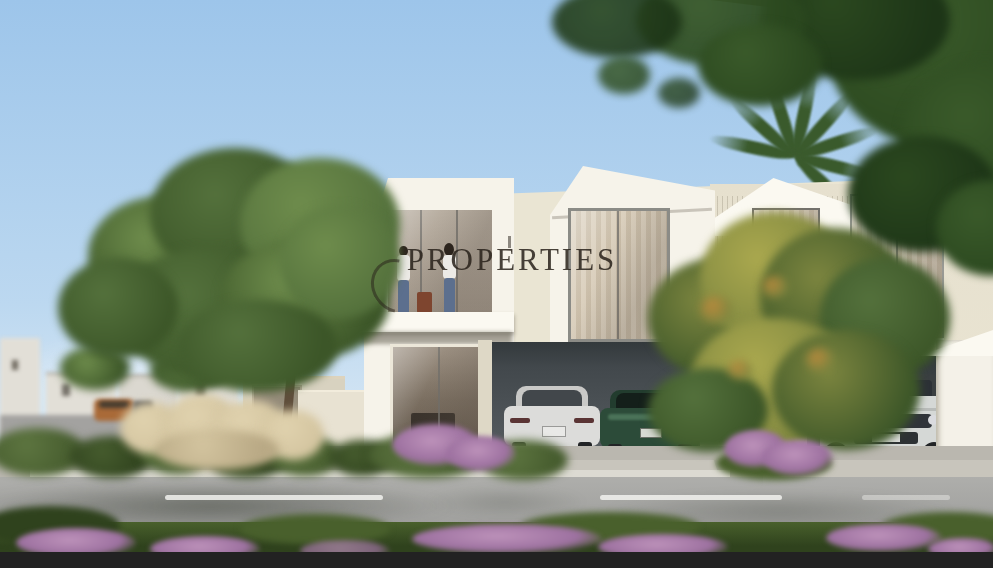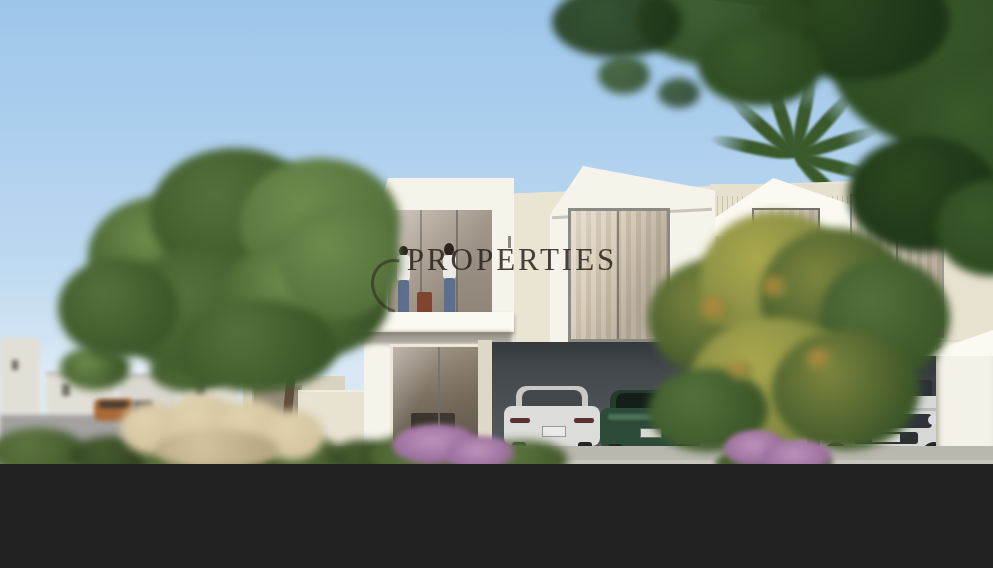--- a/index.html
+++ b/index.html
@@ -1,16 +1,16 @@
 <!DOCTYPE html>
 <html style="--sky_top: #9dc5ea; --sky_mid: #bcd8f0; --sky_bottom: #d9e8f4; --wall_white: #f6f3ea; --wall_cream: #eae5d3; --wall_shadow: #d8d2c0; --roof_white: #fbf9f1; --slat_base: #e6e0ce; --carport: #42484c; --carport_light: #5a6064; --glass: #b3a99c; --glass_dark: #75695c; --curtain_a: #e2d7c4; --curtain_b: #cfc2ac; --mullion: #73716c; --road: #9c9c9a; --road_light: #aeaeab; --sidewalk: #bab7af; --curb: #dcdad2; --driveway: #c8c5bc; --grass_dark: #2f421d; --grass_mid: #49602c; --bush: #465c2e; --bush_light: #5d7540; --pampas: #d3c49f; --pampas_light: #e0d2ae; --tree_green: #54713c; --tree_green_dark: #3c5628; --tree_green_light: #6e8c4c; --canopy_dark: #2b481f; --canopy_mid: #3a5a2a; --tree_yellow: #aaa84e; --tree_olive: #7c853f; --tree_orange: #bf8a3c; --trunk: #5f4e3b; --trunk_light: #c9baa2; --trunk_dark: #352a1d; --palm: #3a5a2c; --flower: #9d71a0; --flower_light: #bd92ba; --car_white: #dcdcda; --car_white_dark: #c9c9c7; --car_green: #2c4b39; --car_green_light: #4a7258; --car_window: #42474b; --suv_white: #d5d8d6; --suv_dark: #2c3136; --tire: #222426; --distant_house: #e2dfd7; --street: #a3a2a0; --people_shirt: #eceae6; --people_jeans: #5c6f8e; --people_hair: #2c241d; --pot: #7e452f; --watermark: rgba(40,33,26,0.85); --black_bar: #0b0b0c;"><head>
 <meta charset="utf-8">
 <style>
   html,body{margin:0;padding:0;background:#222;}
-  #stage{position:relative;width:993px;height:464px;overflow:hidden;
+  #stage{position:relative;width:993px;height:552px;overflow:hidden;
          font-family:"Liberation Sans","DejaVu Sans",sans-serif;
          background:linear-gradient(180deg,var(--sky_top) 0%,var(--sky_mid) 55%,var(--sky_bottom) 80%);}
   .abs{position:absolute;}
   .blob{position:absolute;border-radius:50%;
         background:radial-gradient(circle at 38% 35%, var(--c1), var(--c2) 72%);
         filter:blur(4px);}
   .soft{filter:blur(2px);}
   .dash{position:absolute;height:5px;background:rgba(242,242,238,.85);border-radius:3px;filter:blur(.6px);}
   .shad{position:absolute;background:radial-gradient(ellipse at center, rgba(36,42,32,.45), rgba(36,42,32,0) 70%);filter:blur(5px);}
   .flw{position:absolute;border-radius:50%;

